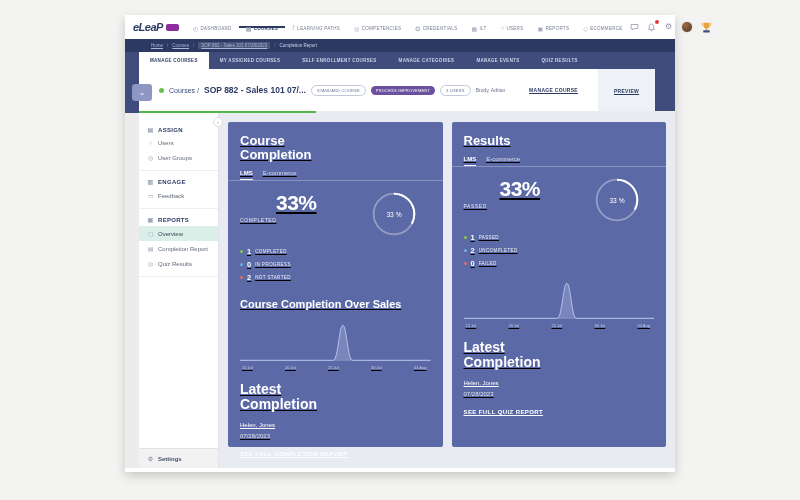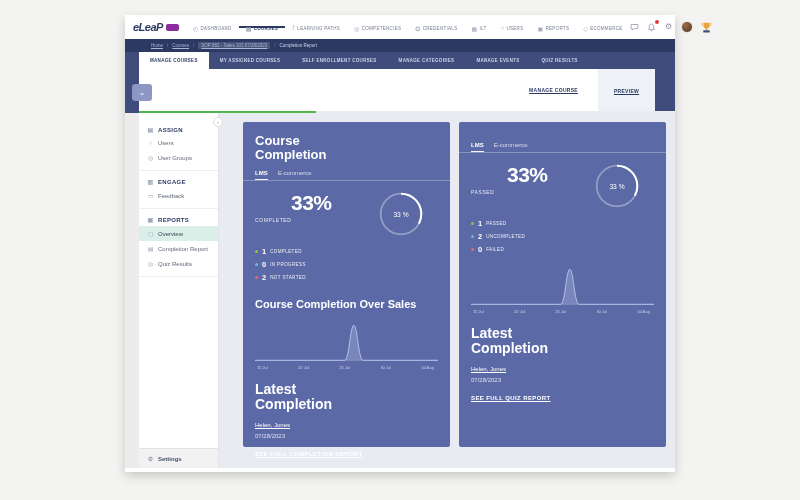--- a/index.html
+++ b/index.html
@@ -69,21 +69,21 @@
   .sb-collapse { position:absolute; top:4px; right:-5px; width:10px; height:10px; border-radius:50%;
     background:#fff; border:1px solid #ddd; color:#8b93a5; font-size:6px; line-height:8px; text-align:center; cursor:pointer; z-index:2; }
   .sb-section { padding:4px 0 5px; border-bottom:1px solid #efefef; }
   .sb-header { display:flex; align-items:center; gap:4px; padding:3px 8px; font-weight:bold; color:#2b3a63; letter-spacing:.3px; }
   .sb-item { display:flex; align-items:center; gap:4px; padding:4px 8px; color:#5f6878; cursor:pointer; }
   .sb-item.active { background:#d9efe8; color:#3c4656; }
   .sb-ico { font-size:6px; color:#9aa3b5; width:7px; text-align:center; }
   .sb-settings { position:absolute; left:0; right:0; bottom:0; background:#f2f2f2; border-top:1px solid #e2e2e2;
     display:flex; align-items:center; gap:4px; padding:6px 8px; color:#45506a; font-weight:bold; cursor:pointer; }
 
-  .main-area { flex:1; background:#e9ebf3; padding:9px 9px 0 24px; display:flex; gap:9px; align-items:flex-start; }
+  .main-area { flex:1; background:#e9ebf3; padding:9px 9px 0 9px; display:flex; gap:9px; align-items:flex-start;text-decoration:underline; }
 
   
   .card { flex:1; height:325px; background:#5b69a6; border-radius:2px; padding:12px; color:#fff; position:relative; }
   .card-title { font-size:13px; font-weight:bold; line-height:1.08; }
   .card-tabs { display:flex; gap:10px; margin-top:8px; }
   .ctab { font-size:6px; color:rgba(255,255,255,.75); padding-bottom:3px; cursor:pointer; }
   .ctab.active { color:#fff; font-weight:bold; border-bottom:1.5px solid rgba(255,255,255,.95); }
   .card-divider { border-top:1px solid rgba(255,255,255,.28); margin:0 -12px; }
   .stats-row { display:flex; justify-content:space-between; align-items:flex-start; margin-top:10px; }
   .big-pct { font-size:21px; font-weight:bold; letter-spacing:-.5px;margin-left:36px; }
@@ -192,20 +192,29 @@
     <div class="tab">MY ASSIGNED COURSES</div>
     <div class="tab">SELF ENROLLMENT COURSES</div>
     <div class="tab">MANAGE CATEGORIES</div>
     <div class="tab">MANAGE EVENTS</div>
     <div class="tab">QUIZ RESULTS</div>
   </div>
 
   <div class="course-header">
     <div class="header-strip"></div>
     <div class="collapse-btn">⌄</div>
+    <div class="header-main">
+      <span class="status-dot"></span>
+      <span class="course-prefix">Courses /</span>
+      <span class="course-title">SOP 882 - Sales 101 07/...</span>
+      <span class="pill outline">STANDARD COURSE</span>
+      <span class="pill filled">PROCESS IMPROVEMENT</span>
+      <span class="pill outline">3 USERS</span>
+      <span class="owner-name">Brody, Adrian</span>
+    </div>
     <span class="manage-link">MANAGE COURSE</span>
     <div class="preview-panel">
       <span class="preview-link">PREVIEW</span>
     </div>
     <div class="header-endblock"></div>
     <div class="progress-track">
       <div class="progress-fill" style="width: 33%;"></div>
     </div>
   </div>
 
@@ -318,20 +327,21 @@
           <div>Latest</div>
           <div>Completion</div>
         </div>
         <span class="latest-name">Helen, Jones</span>
         <div class="latest-date">07/28/2023</div>
         <span class="report-link">SEE FULL COMPLETION REPORT</span>
       </div>
 
       <div class="card">
         <div class="card-title">
+          <div>Results</div>
         </div>
         <div class="card-tabs">
           <span class="ctab active">LMS</span>
           <span class="ctab">E-commerce</span>
         </div>
         <div class="card-divider"></div>
         <div class="stats-row">
           <div>
             <div class="big-pct">33%</div>
             <div class="pct-label">PASSED</div>

